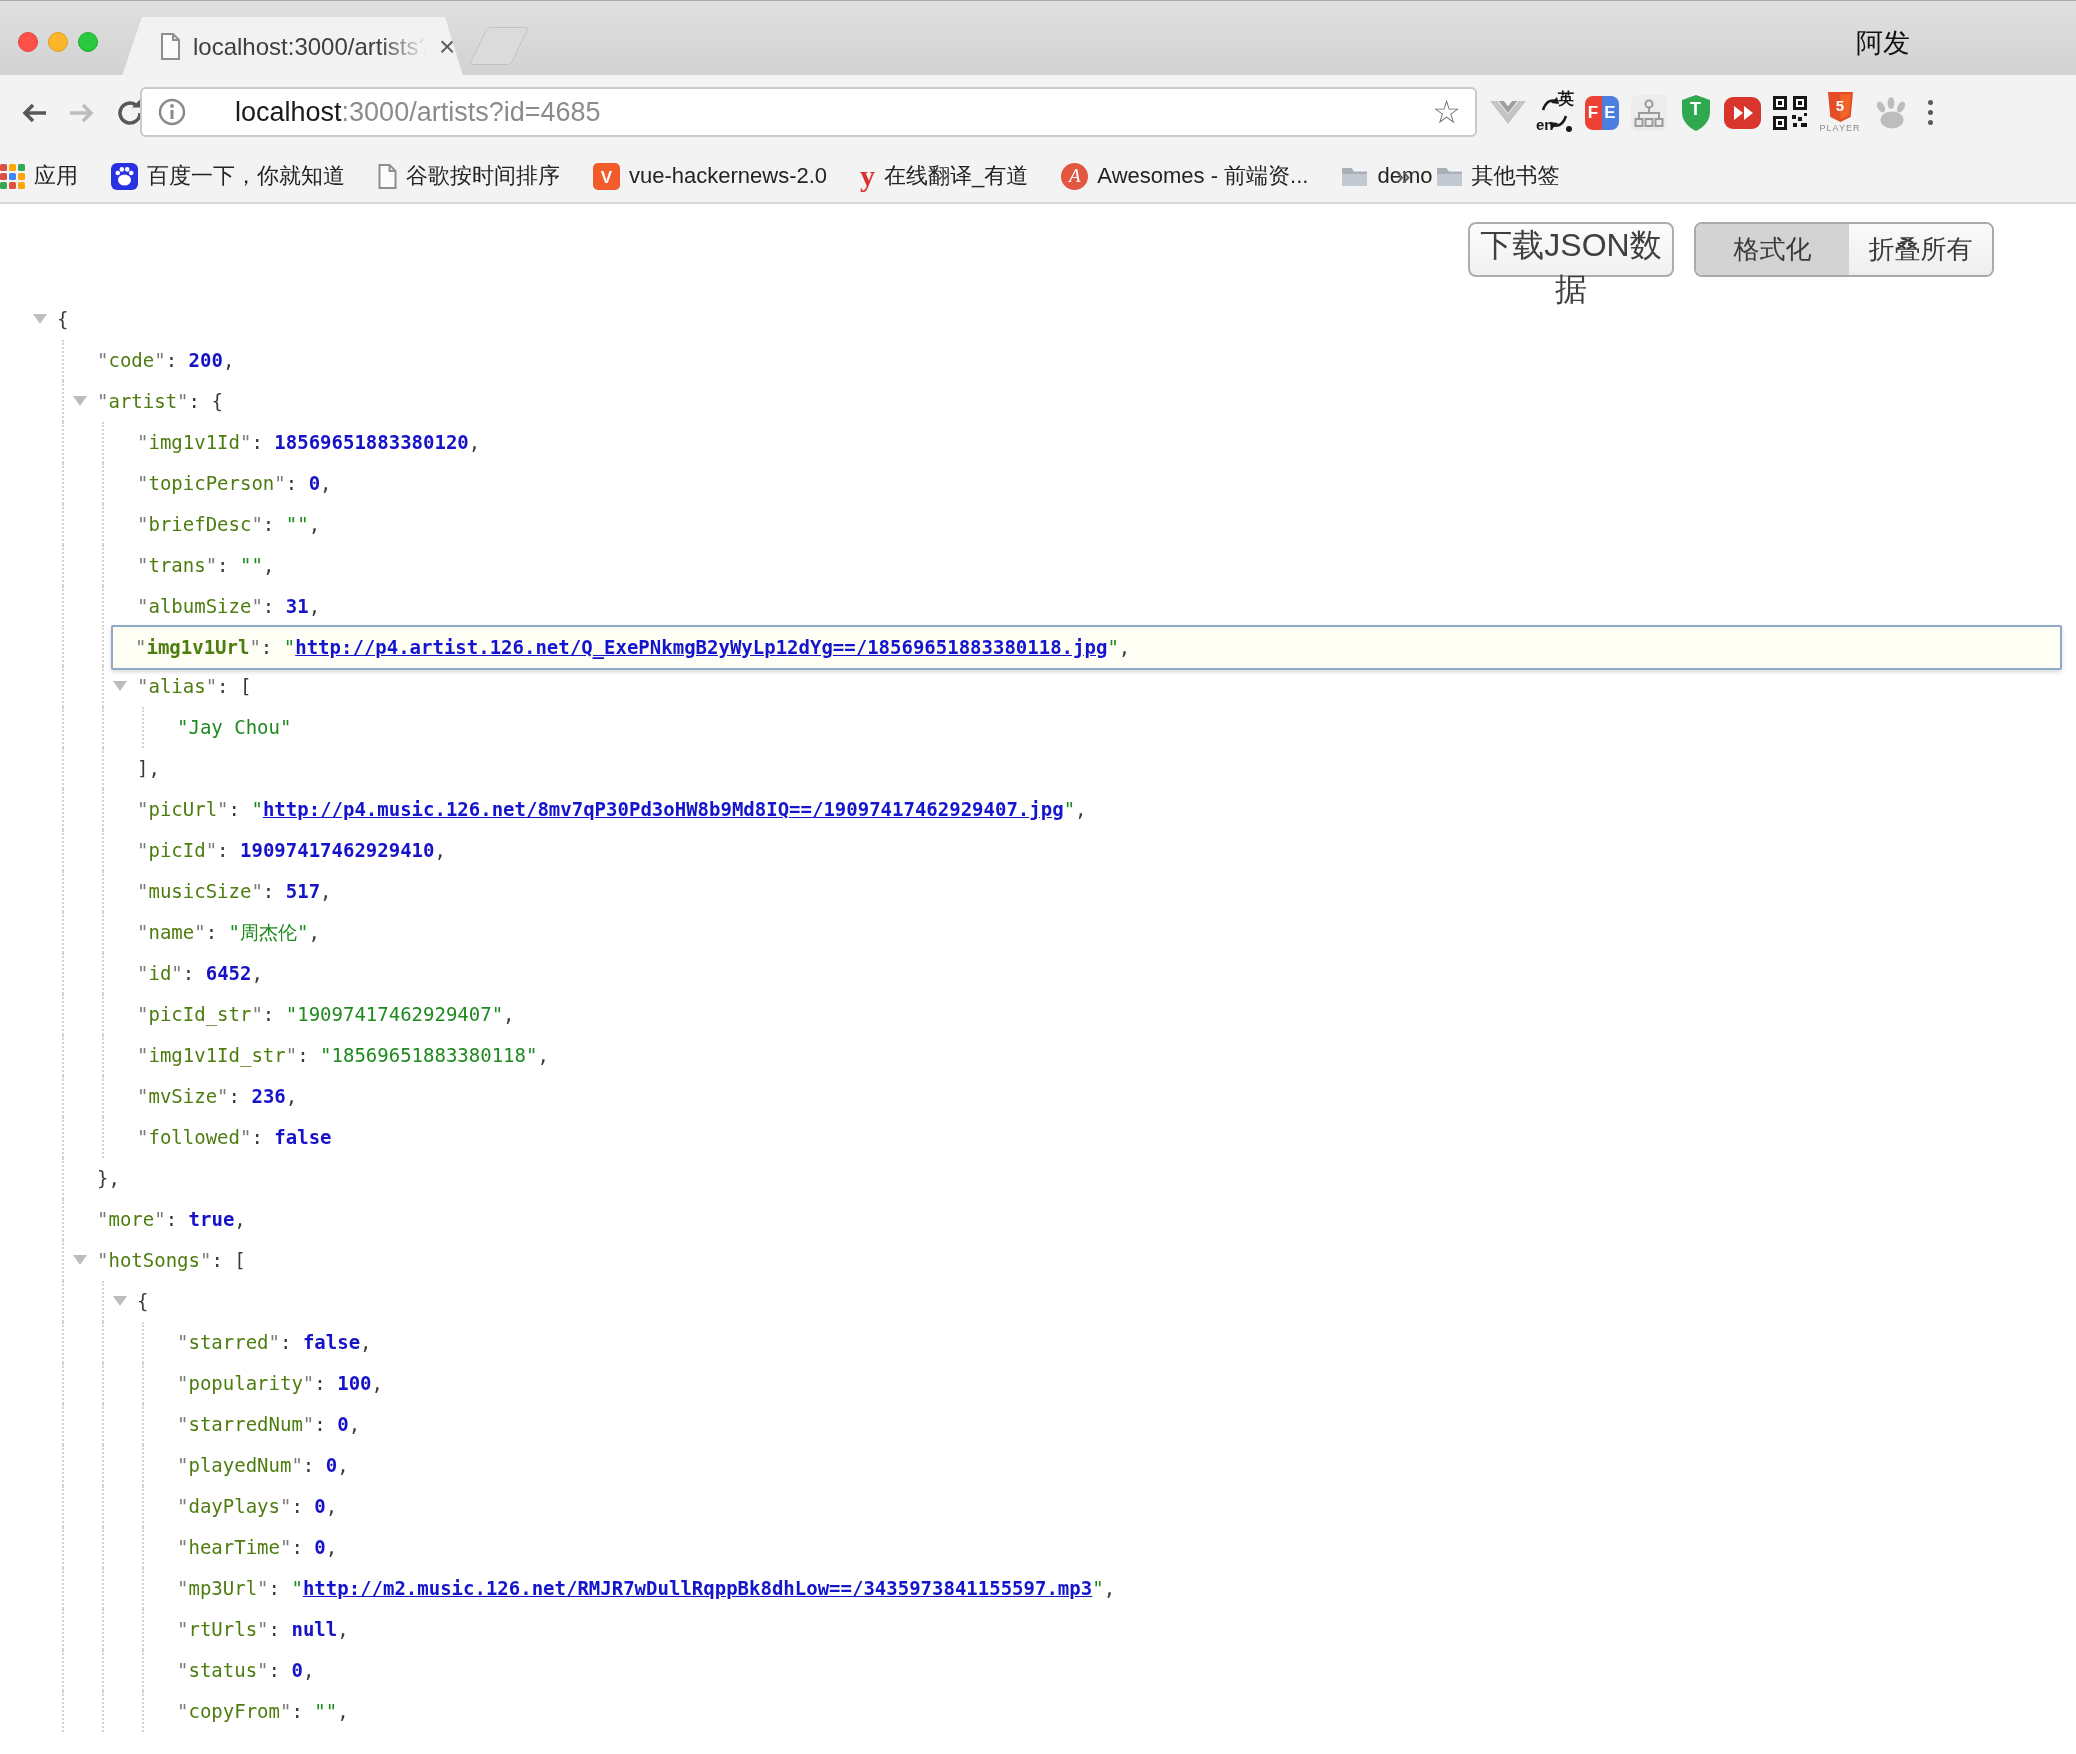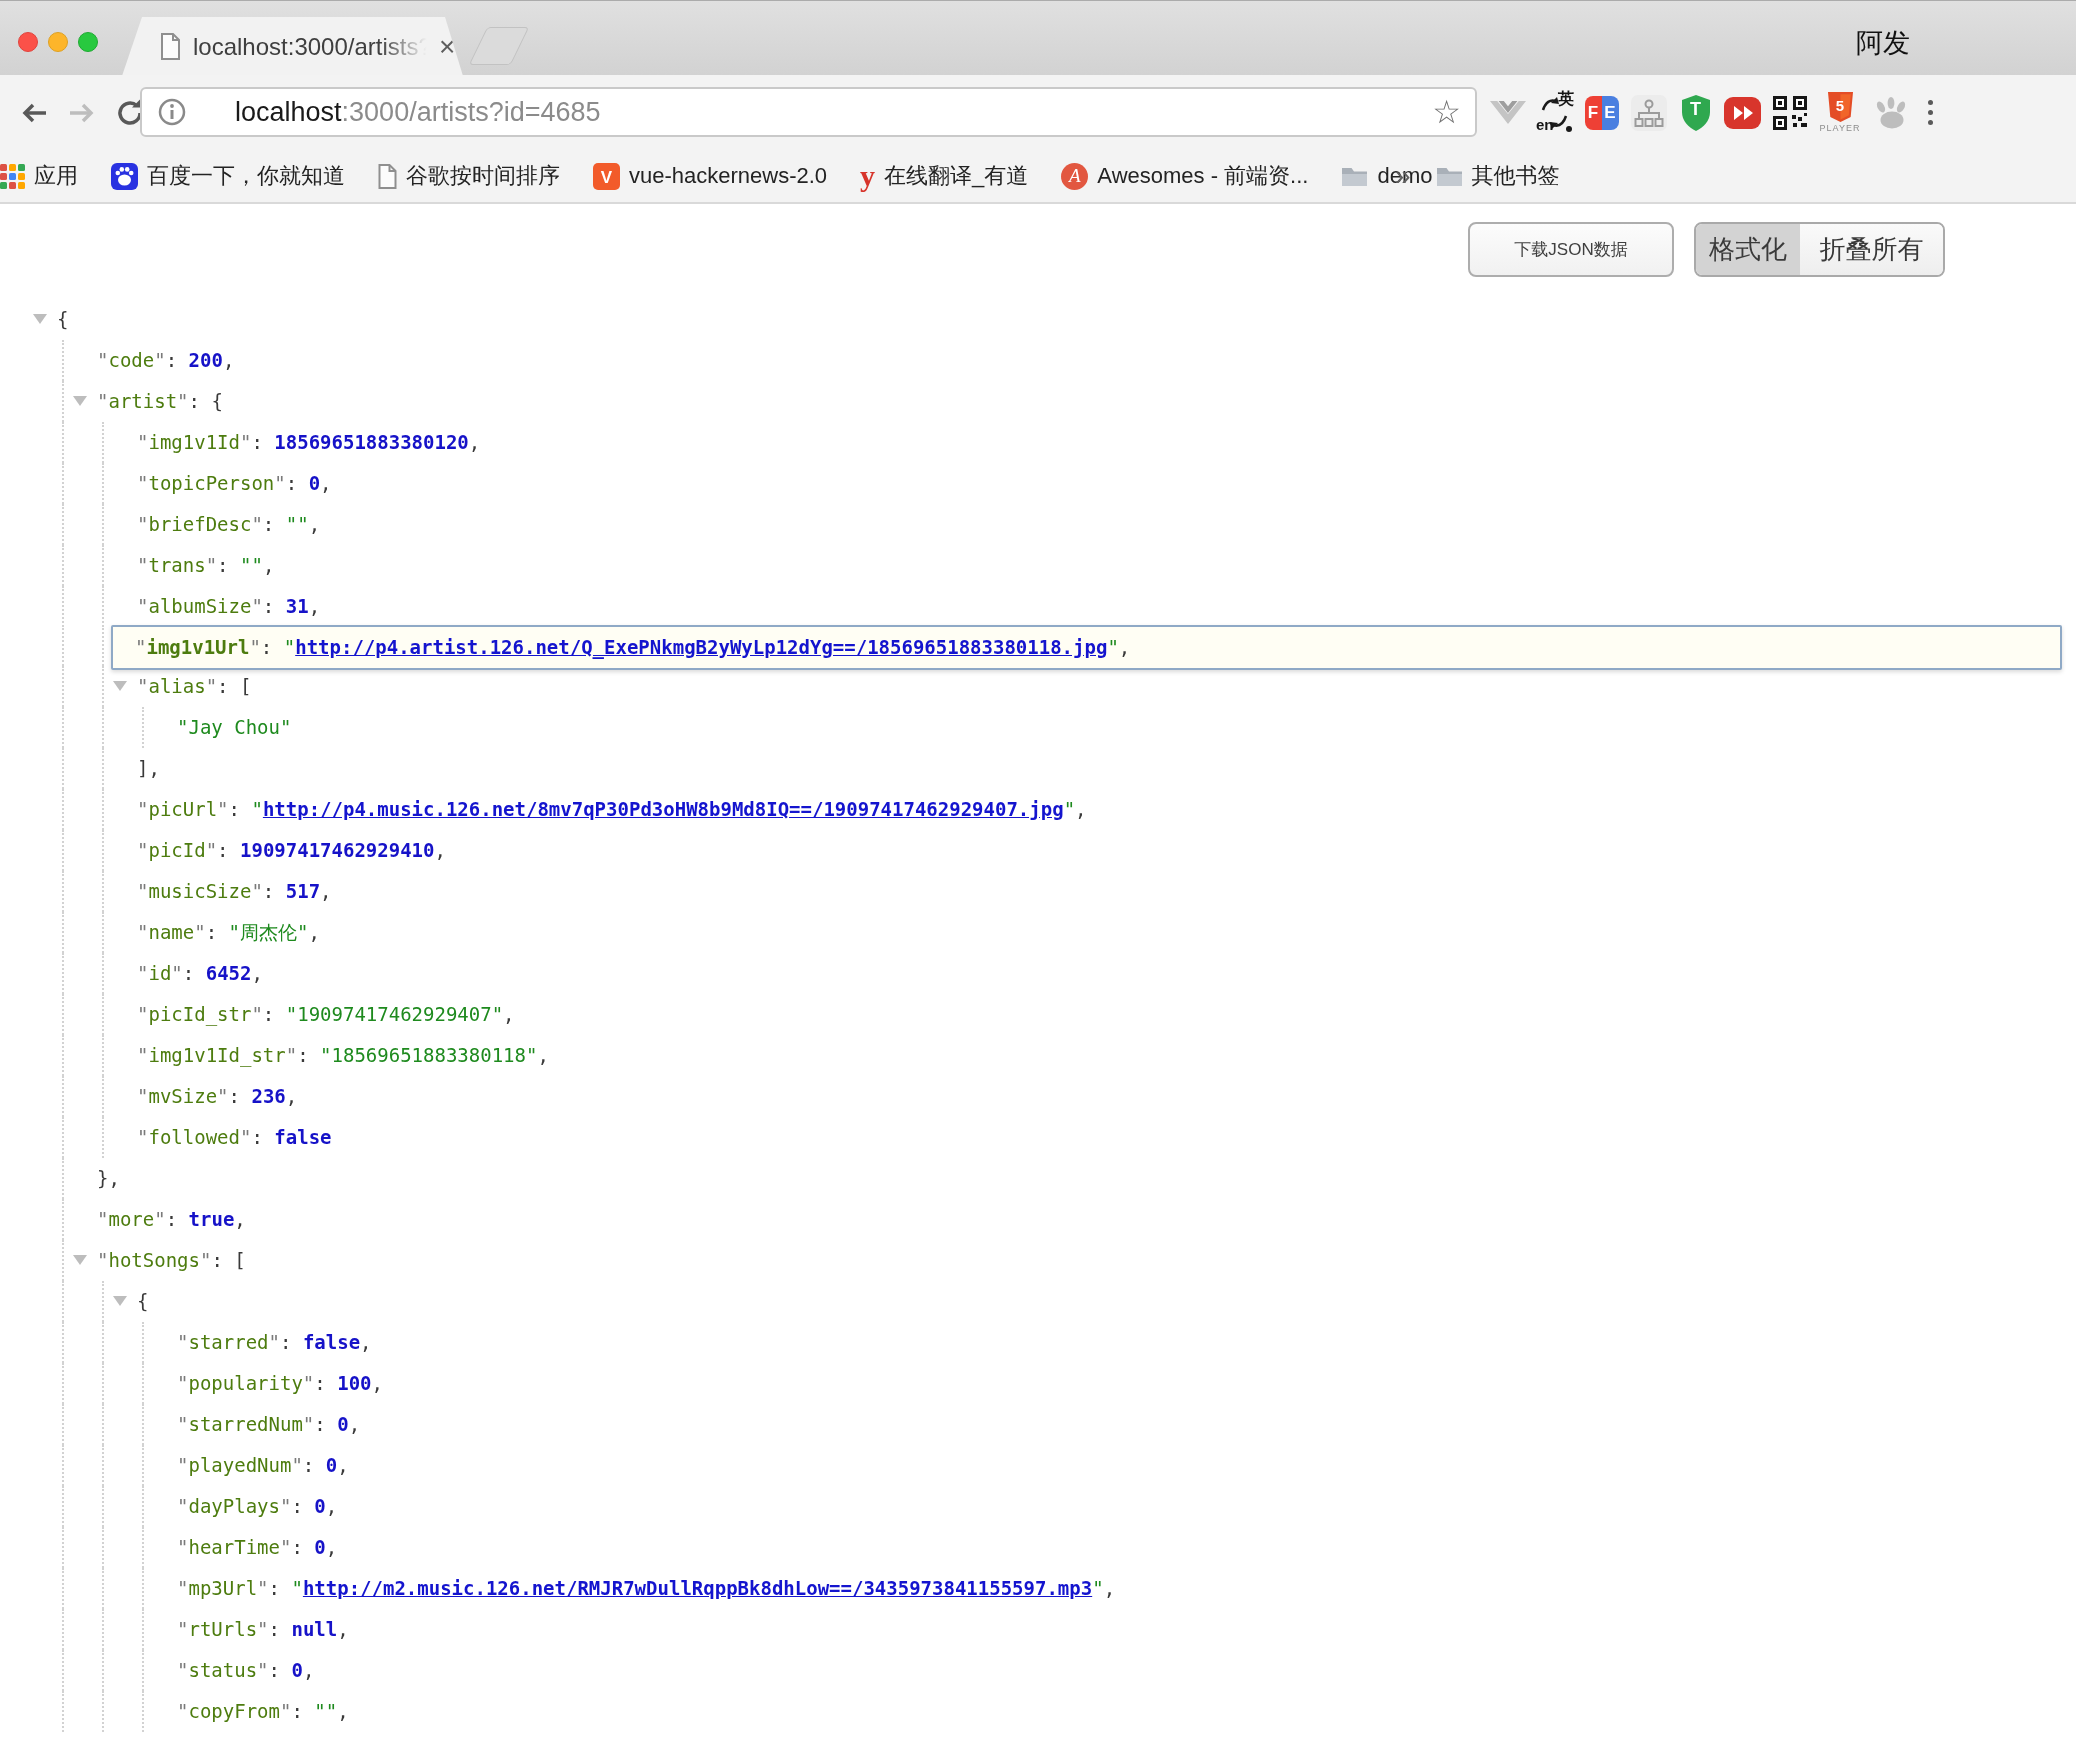--- a/index.html
+++ b/index.html
@@ -68,27 +68,27 @@
   .awc{width:27px;height:27px;border-radius:50%;background:#E25740;color:#fff;
     font-family:"Liberation Serif",serif;font-style:italic;font-size:19px;
     display:flex;align-items:center;justify-content:center;}
   .bm-right{position:absolute;left:1395px;display:flex;align-items:center;gap:15px;}
   .chev{font-size:28px;color:#5F5F5F;line-height:1;margin-right:10px;}
   .bm-right .bm{margin-right:0;}
 
   
   .content{position:relative;height:1548px;background:#fff;}
   .controls{position:absolute;top:18px;left:0;right:0;height:56px;}
-  .dl{position:absolute;left:1468px;top:0;width:206px;height:55px;font-size:17px;color:#404040;
+  .dl{position:absolute;left:1468px;top:0;width:206px;height:55px;font-size:32px;color:#404040;
     background:linear-gradient(#FCFCFC,#F1F1F1);border:2px solid #ADADAD;border-radius:8px;
     font-family:"Liberation Sans",sans-serif;}
   .seg{position:absolute;left:1694px;top:0;height:55px;border:2px solid #A9A9A9;border-radius:8px;
     overflow:hidden;display:flex;}
   .seg button{height:100%;font-size:26px;color:#3A3A3A;border:none;font-family:"Liberation Sans",sans-serif;}
-  .seg-a{width:104px;background:#D3D3D3;border-right:2px solid #ABABAB;}
+  .seg-a{width:153px;background:#D3D3D3;border-right:2px solid #ABABAB;}
   .seg-b{width:143px;background:linear-gradient(#FAFAFA,#EEEEEE);}
 
   
   .json-area{position:absolute;top:95px;left:0;width:100%;
     font-family:"DejaVu Sans Mono",monospace;font-size:19px;}
   .jrow{position:relative;height:41px;line-height:41px;white-space:nowrap;}
   .jrow .g{position:absolute;top:0;bottom:0;border-left:2px dotted #D2D2D2;}
   .tri{position:absolute;top:15px;width:0;height:0;border:7px solid transparent;
     border-top:10px solid #BDBDBD;}
   .jq{color:#7A7A7A;}

